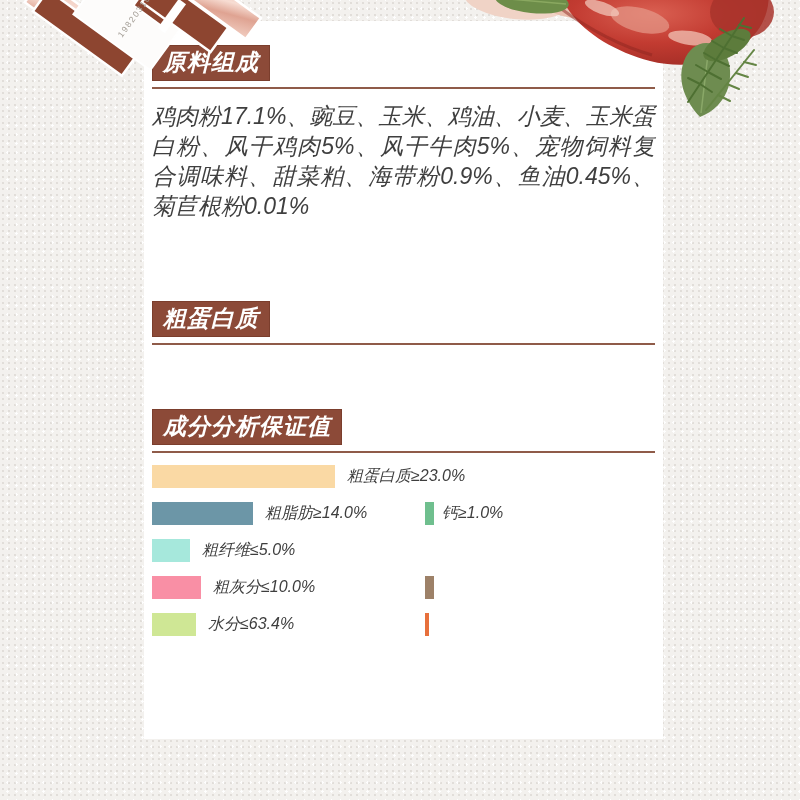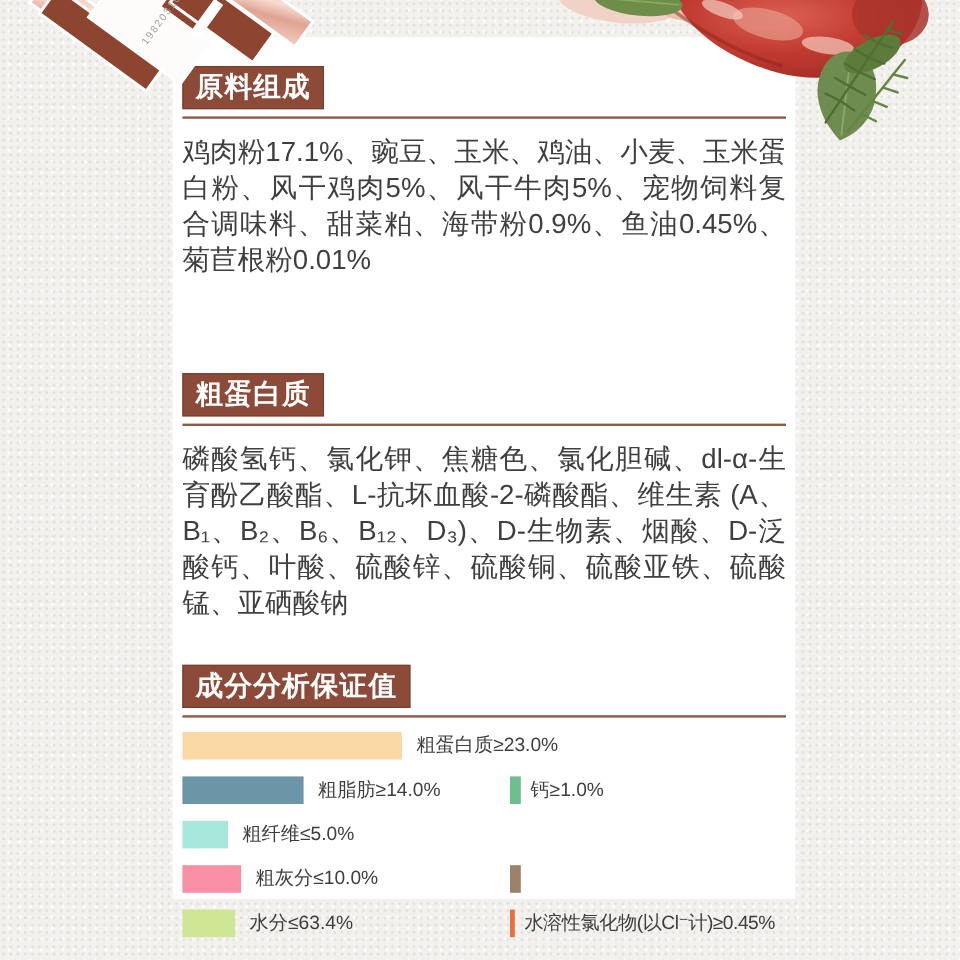--- a/index.html
+++ b/index.html
@@ -10,38 +10,38 @@
   .stage{
     position:relative;width:800px;height:800px;overflow:hidden;
     background-color:#f3f1ee;
     background-image:
       radial-gradient(rgba(208,203,196,.5) 1px, transparent 1.3px),
       radial-gradient(rgba(255,255,255,.95) 1px, transparent 1.3px);
     background-size:6px 6px,9px 9px;
     background-position:0 0,3px 4px;
   }
   .panel{
-    position:absolute;left:144px;top:31px;width:519px;height:718px;
+    position:absolute;left:144px;top:21px;width:519px;height:718px;
     background:#ffffff;z-index:1;
-    padding:24px 8px 0 8px;box-sizing:border-box;
+    padding:24px 8px 0 8px;box-sizing:border-box;font-style:italic;
   }
   .decor{position:absolute;left:0;top:0;z-index:2;pointer-events:none;}
   .badge{
     display:inline-block;background:#8c4a38;border:1px solid #7b3e2d;
     color:#ffffff;font-size:23px;font-weight:700;line-height:1;
     padding:5px 10px 6px 10px;letter-spacing:1px;
   }
   .rule{height:0;border-top:2px solid #8f5b49;margin-top:6px;width:503px;}
   .section p{
     margin:12px 0 0 0;width:503px;
     font-size:23px;line-height:30px;color:#3f3f3f;
     text-align:justify;word-break:break-all;
   }
   .section.s2{margin-top:80px;}
-  .section.s3{margin-top:37px;}
+  .section.s3{margin-top:64px;}
   .chart{margin-top:12px;}
   .chart-row{display:flex;align-items:center;height:23px;margin-bottom:14px;}
   .bar-cell{display:flex;align-items:center;height:23px;}
   .left-col{width:273px;flex:none;}
   .right-col{flex:1;}
   .hbar{height:23px;flex:none;}
   .vbar{height:23px;flex:none;}
   .bar-label{margin-left:12px;font-size:16px;color:#3e3e3e;white-space:nowrap;}
   .right-col .bar-label{margin-left:8px;text-align:right;}
   .bar-label.small{font-size:16px;letter-spacing:-0.4px;}
@@ -56,21 +56,20 @@
 
     <div class="section s1">
       <span class="badge">原料组成</span>
       <div class="rule"></div>
       <p>鸡肉粉17.1%、豌豆、玉米、鸡油、小麦、玉米蛋白粉、风干鸡肉5%、风干牛肉5%、宠物饲料复合调味料、甜菜粕、海带粉0.9%、鱼油0.45%、菊苣根粉0.01%</p>
     </div>
 
     <div class="section s2">
       <span class="badge">粗蛋白质</span>
       <div class="rule"></div>
-      <p>磷酸氢钙、氯化钾、焦糖色、氯化胆碱、dl-α-生育酚乙酸酯、L-抗坏血酸-2-磷酸酯、维生素 (A、B₁、B₂、B₆、B₁₂、D₃)、D-生物素、烟酸、D-泛酸钙、叶酸、硫酸锌、硫酸铜、硫酸亚铁、硫酸锰、亚硒酸钠</p>
     </div>
 
     <div class="section s3">
       <span class="badge">成分分析保证值</span>
       <div class="rule"></div>
       <div class="chart" id="chart">
           <div class="chart-row">
             <div class="bar-cell">
               <span class="hbar" style="width: 183px; background: rgb(250, 217, 164);"></span>
               <span class="bar-label">粗蛋白质≥23.0%</span>
@@ -101,21 +100,20 @@
               <span class="vbar" style="width: 9px; background: rgb(157, 129, 104);"></span>
             </div>
           </div>
           <div class="chart-row">
             <div class="bar-cell left-col">
               <span class="hbar" style="width: 44px; background: rgb(207, 231, 149);"></span>
               <span class="bar-label">水分≤63.4%</span>
             </div>
             <div class="bar-cell right-col">
               <span class="vbar" style="width: 4px; background: rgb(231, 112, 60);"></span>
-              <span class="bar-label small">水溶性氯化物(以Cl⁻计)≥0.45%</span>
             </div>
           </div>
         </div>
     </div>
 
   </div>
 
   <svg class="decor" width="800" height="800" viewBox="0 0 800 800">
     <defs>
       <linearGradient id="pinkG" x1="0" y1="0" x2="1" y2="1">

